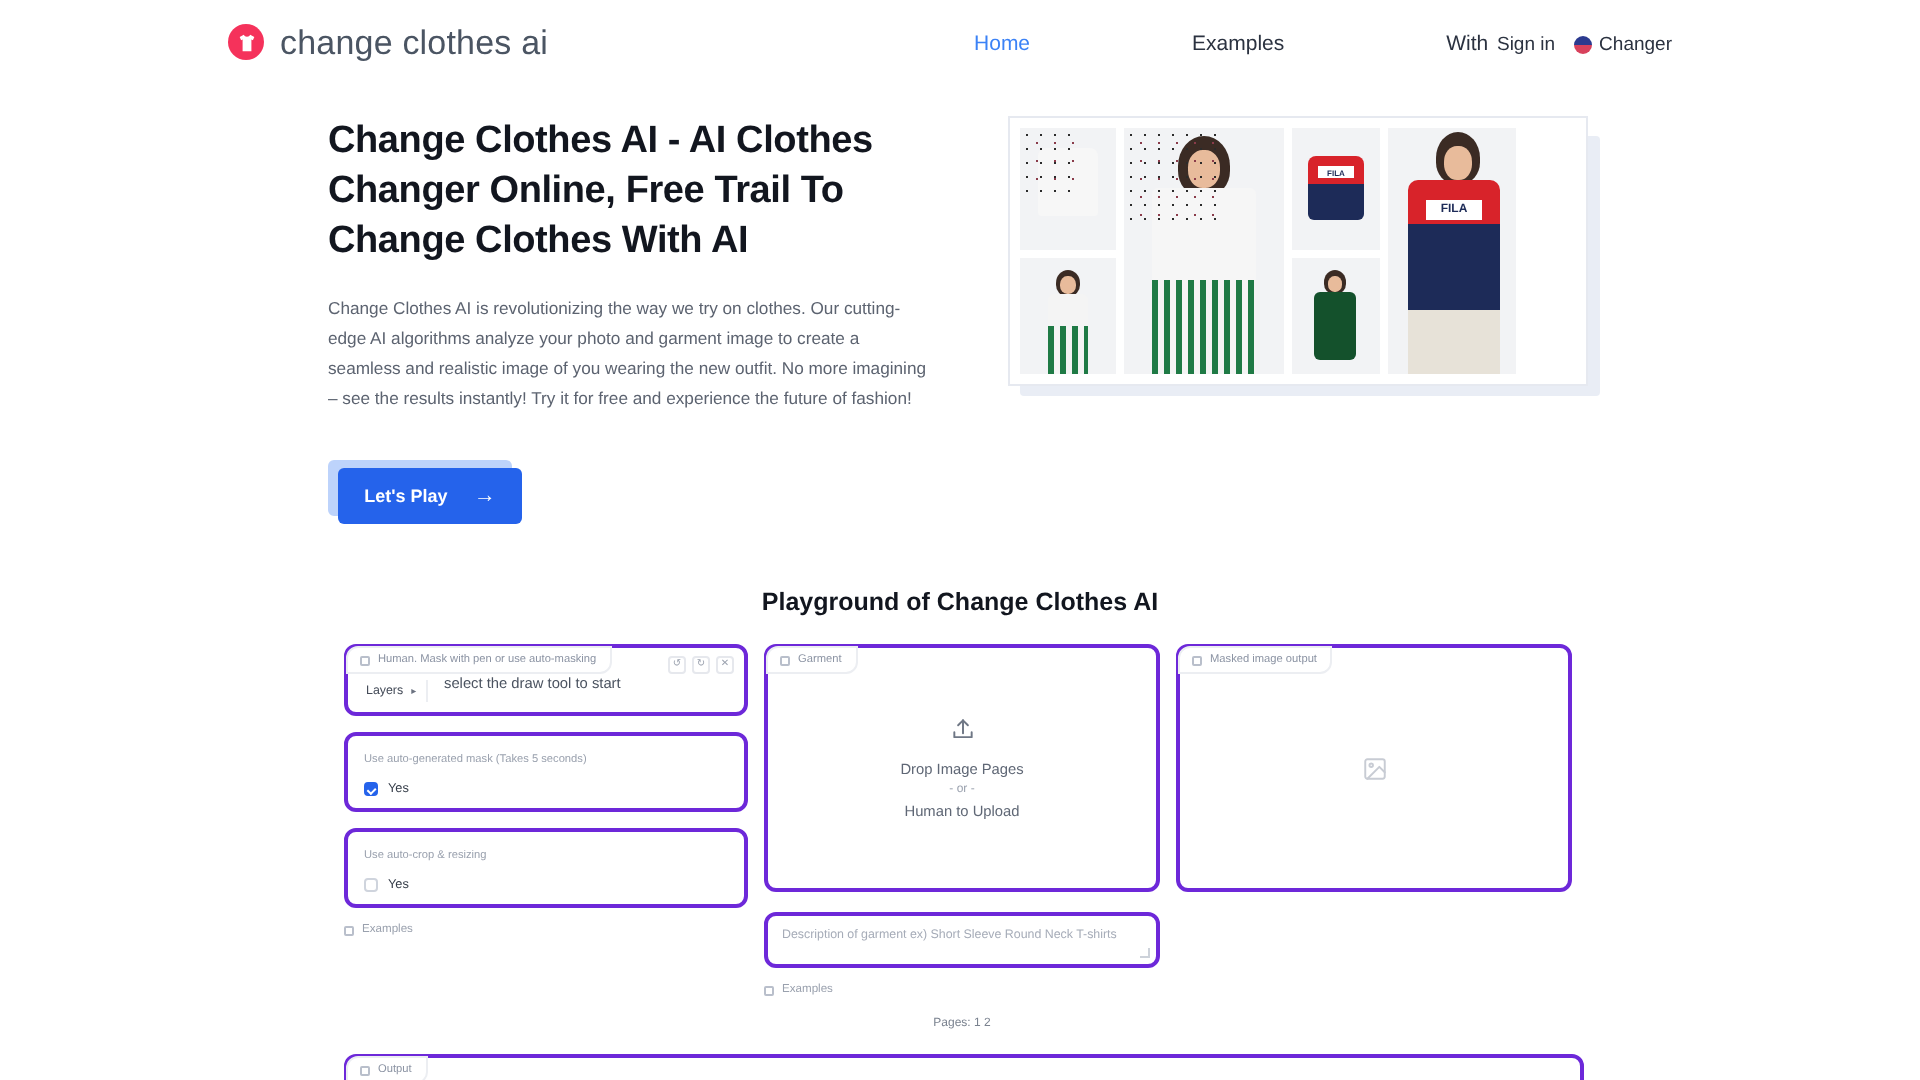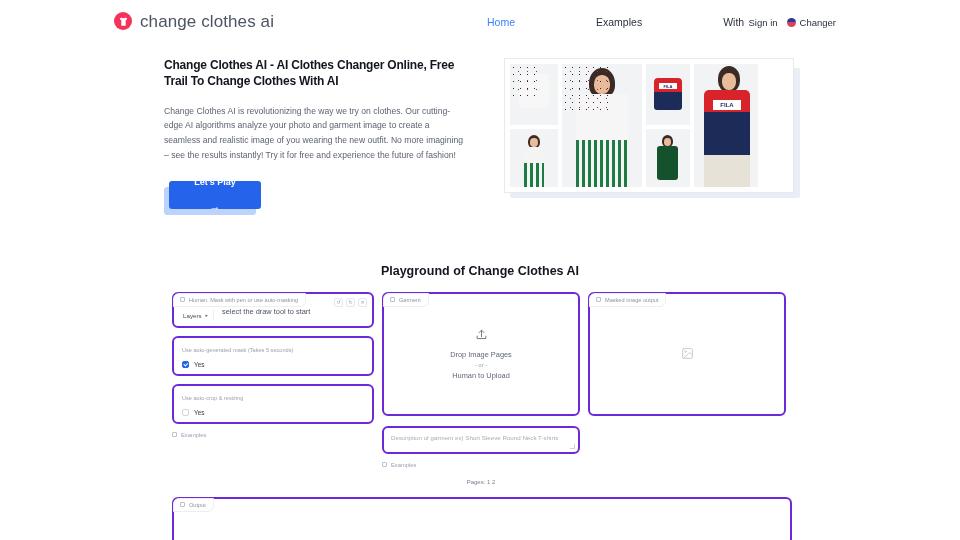--- a/index.html
+++ b/index.html
@@ -39,38 +39,37 @@
     background:linear-gradient(#2b3a8f 0 50%, #d8415c 50% 100%);
     display:block;
   }
 
   
   .hero {
     display:flex; padding:14px 160px 0 164px; gap:40px;
   }
   .hero-left { width:300px; }
   .hero-title {
-    font-size:12px; line-height:1.32; font-weight:bold;
+    font-size:19px; line-height:1.32; font-weight:bold;
     color:#12161f; margin:0 0 14px 0; letter-spacing:-.2px;
   }
   .hero-copy {
     font-size:8.6px; line-height:1.72; color:#5c6370; margin:0 0 18px 0;
   }
   .cta-wrap { position:relative; width:92px; height:30px; }
   .cta-shadow {
     position:absolute; left:0; top:6px; width:92px; height:28px;
     background:#bdd3fb; border-radius:3px;
   }
   .cta {
-    position:absolute; left:5px; top:0; width:92px; height:28px;
+    position:absolute; left:5px; top:10px; width:92px; height:28px;
     background:#2563eb; color:#fff; border:none; border-radius:3px;
     font-family:inherit; font-size:9px; font-weight:bold;
     display:flex; align-items:center; justify-content:center; gap:13px;
     cursor:pointer;
-    flex-direction:column;
   }
   .cta .arrow { font-size:11px; font-weight:400; }
 
   .hero-right { position:relative; width:292px; }
   .collage-shadow {
     position:absolute; left:6px; top:10px; width:290px; height:130px;
     background:#e9edf5; border-radius:2px;
   }
   .collage {
     position:absolute; left:0; top:0; width:290px; height:135px;
@@ -103,21 +102,21 @@
     background-image:
       radial-gradient(circle, #2b2b2b 0.6px, transparent 0.7px),
       radial-gradient(circle, #8a3b4a 0.5px, transparent 0.6px);
     background-size:7px 7px, 9px 9px;
     background-position:0 0, 4px 3px;
   }
 
   
   .section-title {
     text-align:center; font-size:12.5px; font-weight:bold;
-    color:#12161f; margin:53px 0 14px 0;
+    color:#12161f; margin:40px 0 14px 0;
   }
   .pg {
     padding:0 168px 0 172px;
   }
   .pg-row { display:flex; gap:8px; align-items:flex-start; }
   .col-left { width:202px; }
   .col-mid  { width:198px; }
   .col-right{ width:198px; }
 
   .panel {

